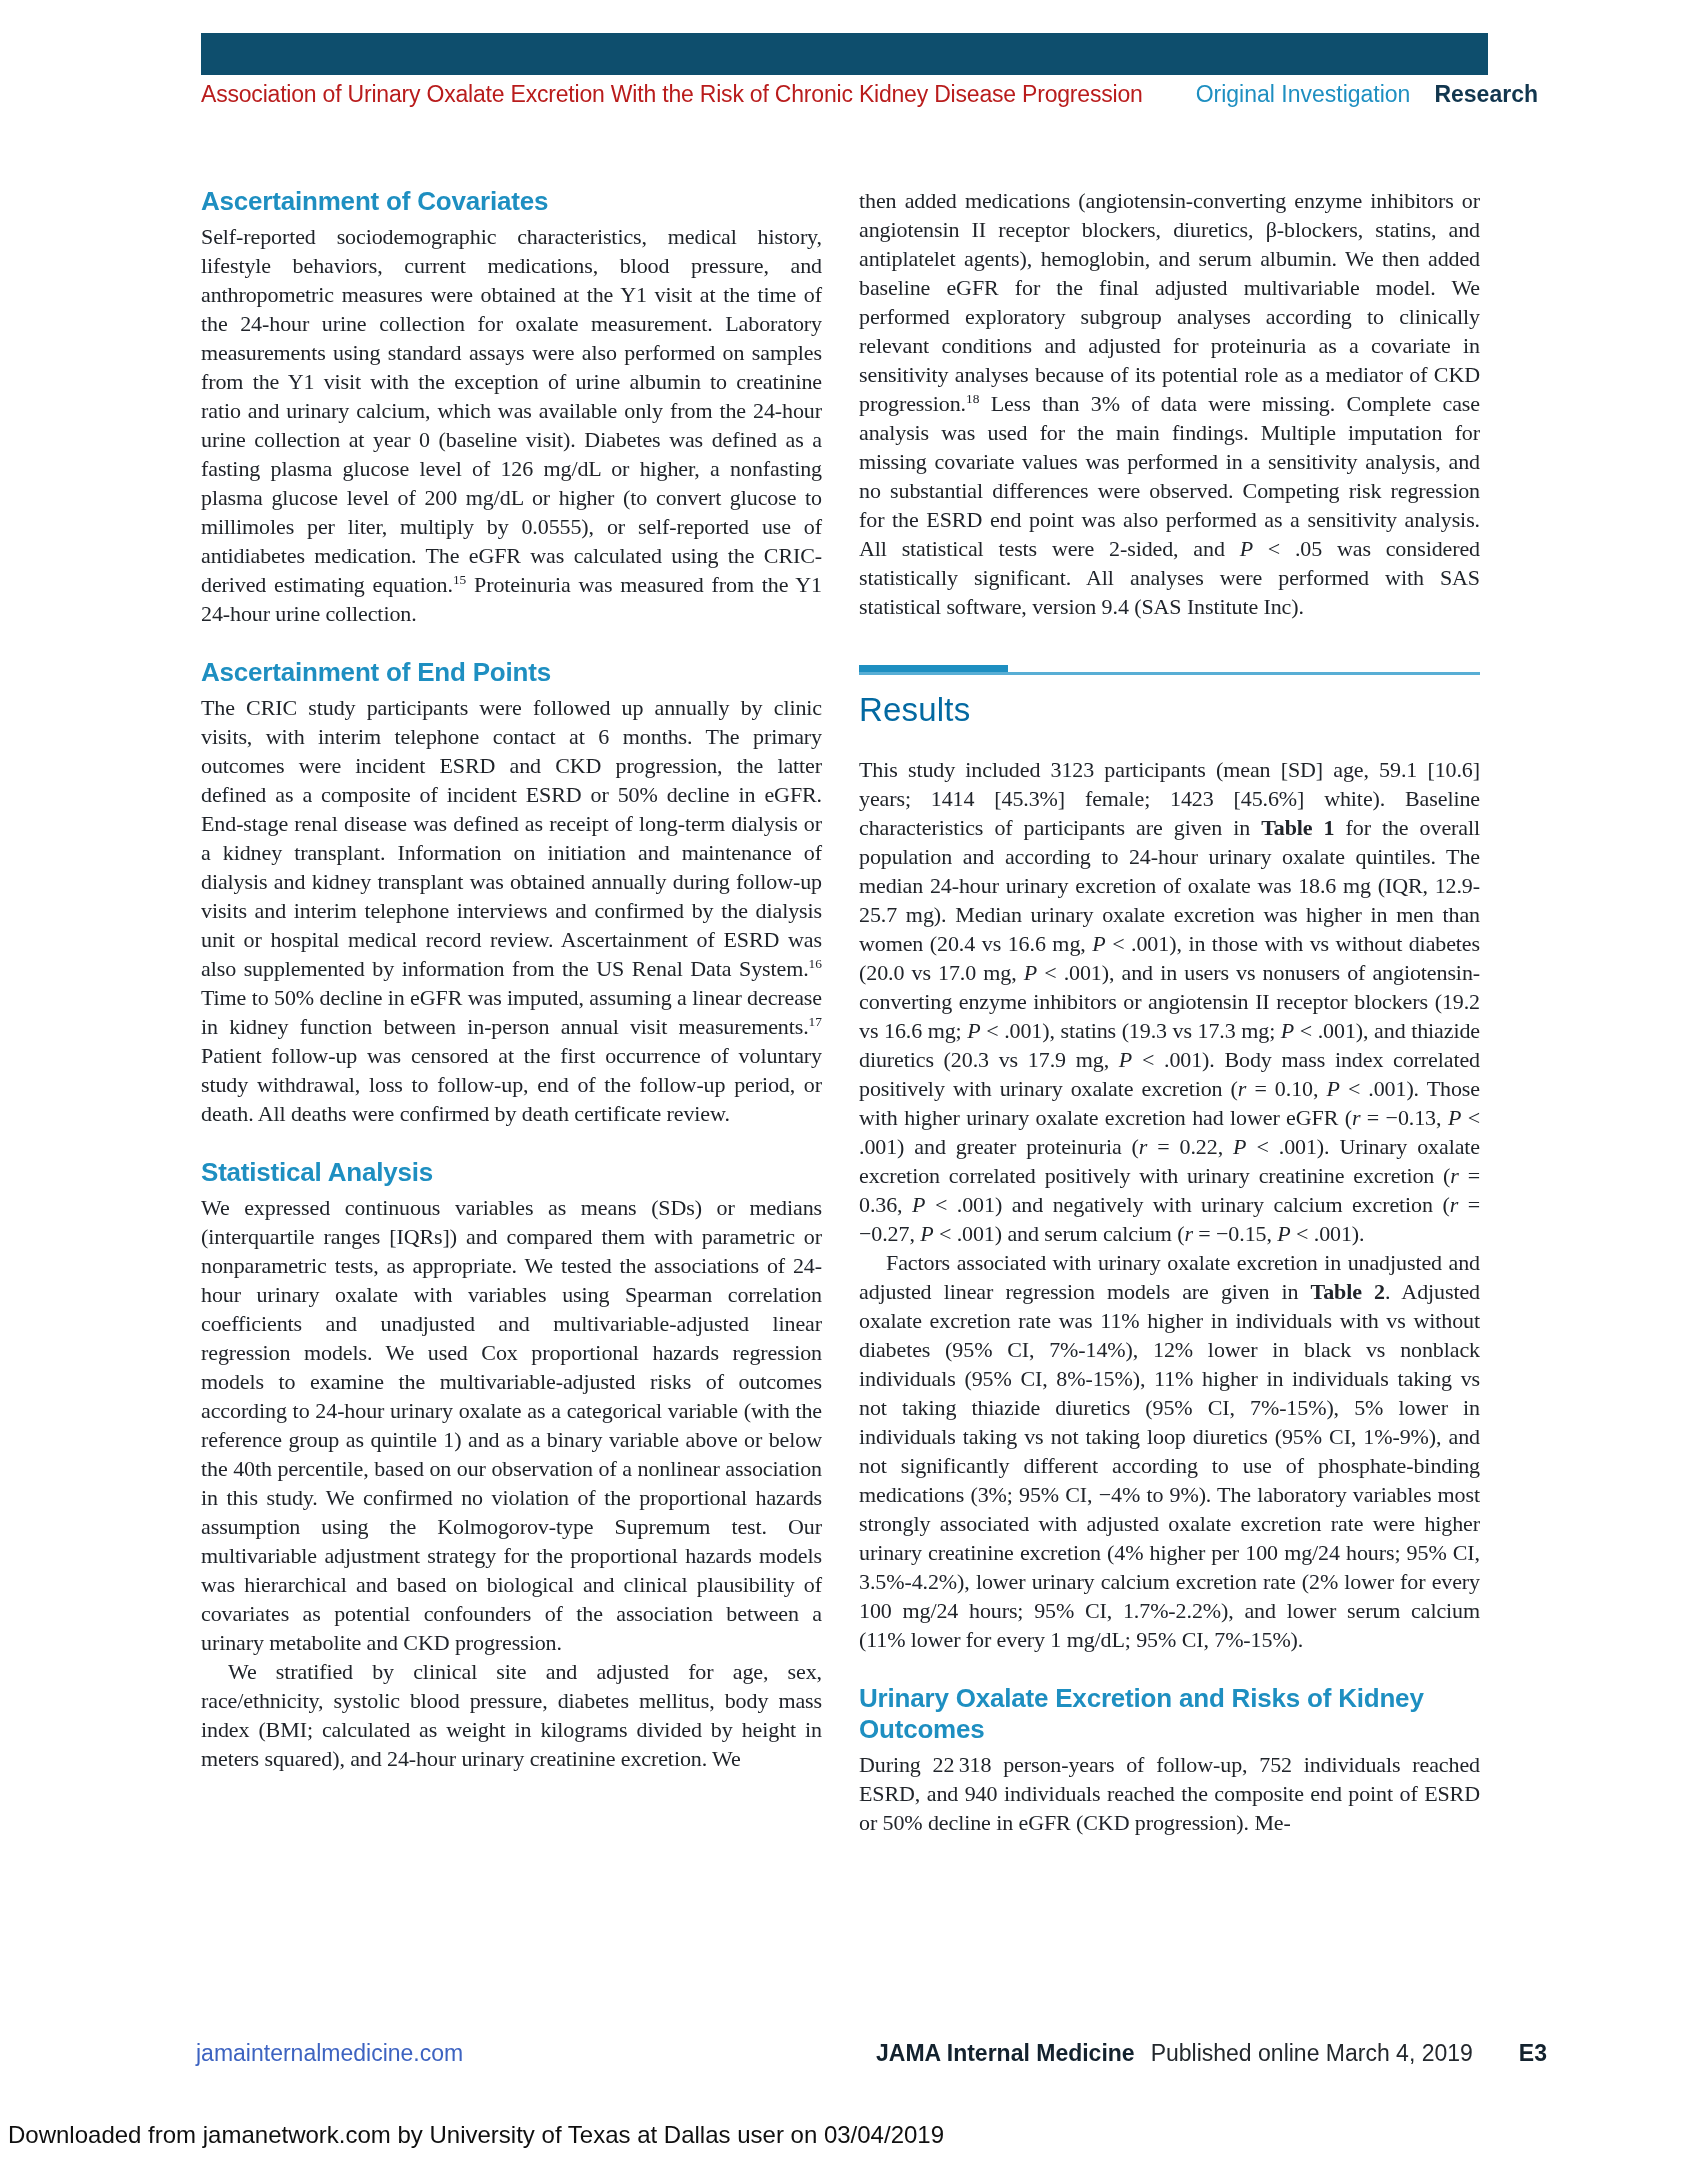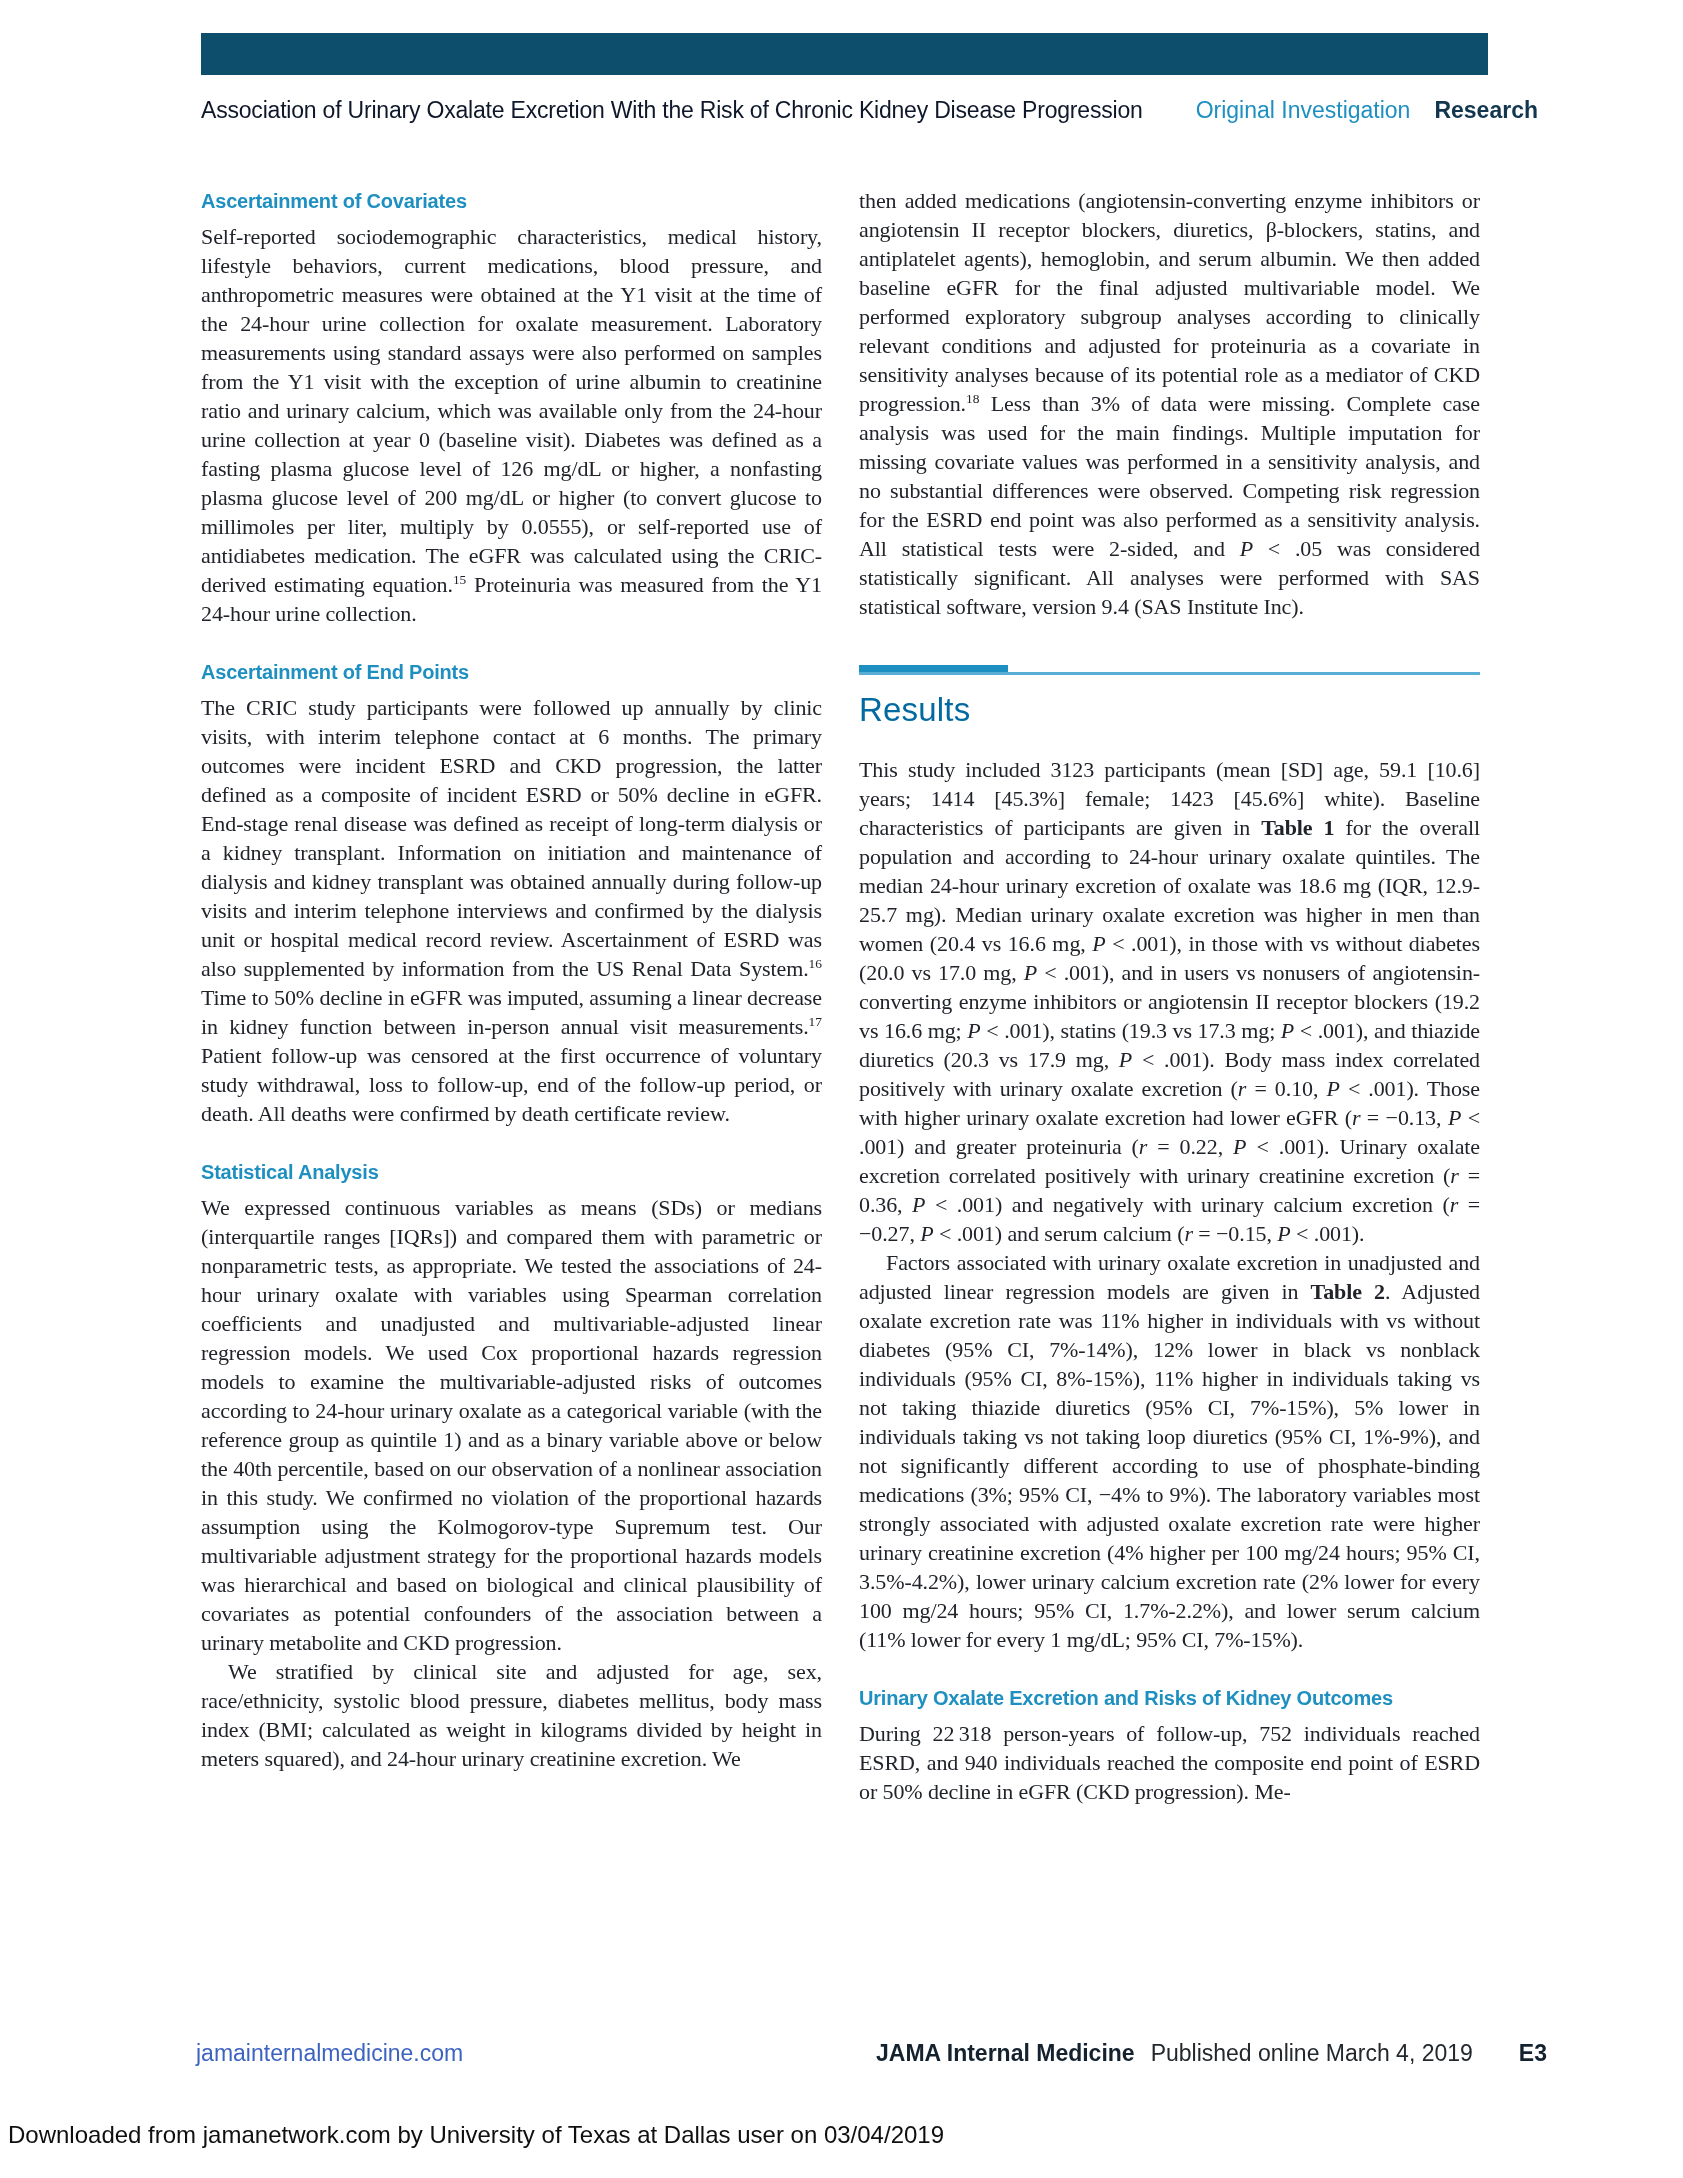--- a/index.html
+++ b/index.html
@@ -4,35 +4,35 @@
 <style>
   html,body{margin:0;padding:0;background:#ffffff;}
   .page{position:relative;width:1683px;height:2178px;background:#ffffff;overflow:hidden;
         font-family:"Liberation Serif",serif;color:#20242a;}
 
   
   .banner{position:absolute;left:201px;top:33px;width:1287px;height:42px;background:var(--banner,#0e4e6d);}
   .running-head{position:absolute;left:201px;top:81px;width:1337px;display:flex;
         justify-content:space-between;align-items:baseline;
         font-family:"Liberation Sans",sans-serif;font-size:23px;}
-  .rh-title{color:#0f172a;letter-spacing:-0.2px;margin-top:16px;}
+  .rh-title{color:#b91c1c;letter-spacing:-0.2px;}
   .rh-right{display:flex;gap:24px;align-items:baseline;}
   .rh-cat{color:var(--accent,#1e8fc1);}
   .rh-sec{color:#11364e;font-weight:bold;}
 
   
   .col{position:absolute;top:186px;width:621px;}
   .col-left{left:201px;}
   .col-right{left:859px;}
   .col p{margin:0;text-align:justify;font-size:22px;line-height:29px;
         letter-spacing:-0.1px;hyphens:auto;-webkit-hyphens:auto;}
   .col p.indent{text-indent:27px;}
   .col section{margin-top:29px;}
   .col section:first-child{margin-top:0;}
-  h2.sec-head{font-family:"Liberation Sans",sans-serif;font-size:20px;line-height:31px;
+  h2.sec-head{font-family:"Liberation Sans",sans-serif;font-size:26px;line-height:31px;
         font-weight:bold;color:var(--accent,#1e8fc1);margin:0 0 5px 0;text-align:left;
         letter-spacing:-0.2px;}
   sup{font-size:13.4px;line-height:0;vertical-align:super;letter-spacing:0;}
   i{font-style:italic;}
   b{font-weight:bold;}
 
   
   .results-rule{position:relative;height:10px;margin-top:44px;}
   .results-rule .thick{position:absolute;left:0;bottom:0;width:149px;height:10px;
         background:var(--accent,#1e8fc1);}

